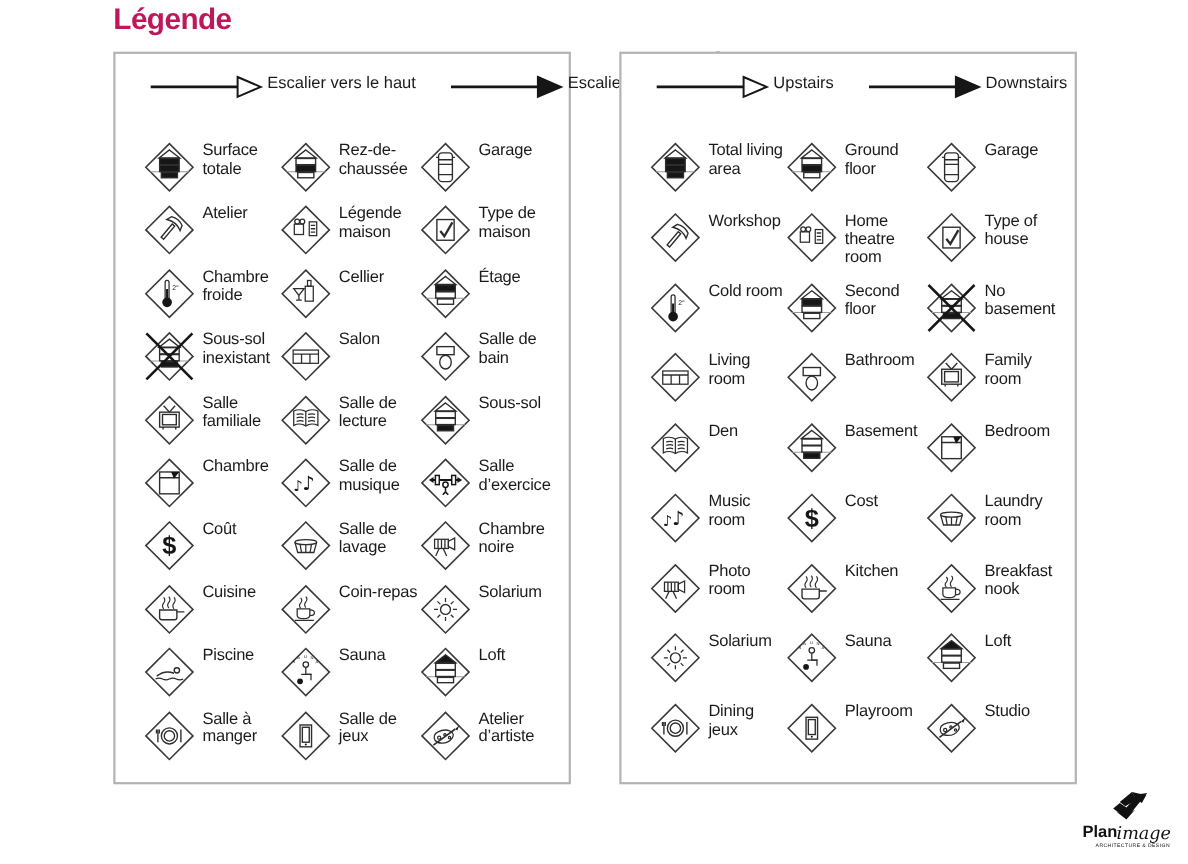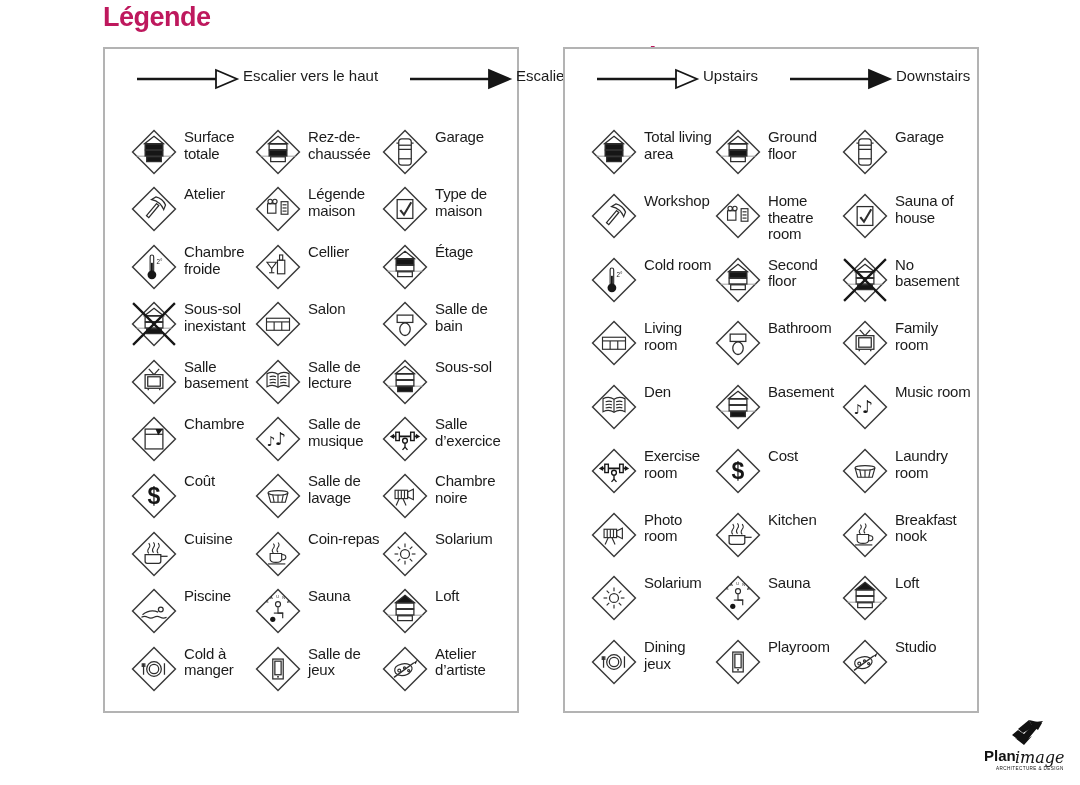--- a/index.html
+++ b/index.html
@@ -199,21 +199,21 @@
             <polygon points="22,1.5 42.5,22 22,42.5 1.5,22" fill="#fff" stroke="#3a3a3a" stroke-width="1.4"></polygon>
             <g stroke="#2d2d2d" fill="none" stroke-width="1.2">
               <rect x="13.5" y="15" width="17" height="13"></rect>
               <rect x="16" y="17" width="12" height="9"></rect>
               <line x1="22" y1="15" x2="17" y2="9.5"></line>
               <line x1="22" y1="15" x2="27" y2="9.5"></line>
               <line x1="16.5" y1="28" x2="16.5" y2="30"></line>
               <line x1="27.5" y1="28" x2="27.5" y2="30"></line>
             </g>
           </svg>
-          <span class="cell-label">Salle basement</span>
+          <span class="cell-label">Salle familiale</span>
         </div>
         <div class="cell">
           <svg viewBox="0 0 44 44" width="46" height="46">
             <polygon points="22,1.5 42.5,22 22,42.5 1.5,22" fill="#fff" stroke="#3a3a3a" stroke-width="1.4"></polygon>
             <g stroke="#2d2d2d" fill="none" stroke-width="1.1">
               <path d="M22,14.5 C19,12.5 14.5,12.5 11.5,14 V26.5 C14.5,25 19,25 22,27 C25,25 29.5,25 32.5,26.5 V14 C29.5,12.5 25,12.5 22,14.5 Z"></path>
               <line x1="22" y1="14.5" x2="22" y2="27"></line>
               <path d="M14,17 c2.5,-0.8 4.5,-0.8 6,0"></path>
               <path d="M14,20 c2.5,-0.8 4.5,-0.8 6,0"></path>
               <path d="M14,23 c2.5,-0.8 4.5,-0.8 6,0"></path>
@@ -399,21 +399,21 @@
             <polygon points="22,1.5 42.5,22 22,42.5 1.5,22" fill="#fff" stroke="#3a3a3a" stroke-width="1.4"></polygon>
             <g stroke="#2d2d2d" fill="none" stroke-width="1.2">
               <circle cx="22" cy="22" r="7"></circle>
               <circle cx="22" cy="22" r="4.5"></circle>
               <line x1="12" y1="16.5" x2="12" y2="27.5"></line>
               <line x1="10.8" y1="16.5" x2="10.8" y2="20"></line>
               <line x1="13.2" y1="16.5" x2="13.2" y2="20"></line>
               <line x1="32" y1="16.5" x2="32" y2="27.5"></line>
             </g>
           </svg>
-          <span class="cell-label">Cold à manger</span>
+          <span class="cell-label">Salle à manger</span>
         </div>
         <div class="cell">
           <svg viewBox="0 0 44 44" width="46" height="46">
             <polygon points="22,1.5 42.5,22 22,42.5 1.5,22" fill="#fff" stroke="#3a3a3a" stroke-width="1.4"></polygon>
             <g stroke="#2d2d2d" fill="none" stroke-width="1.2">
               <rect x="17" y="12.5" width="10" height="19"></rect>
               <rect x="19" y="14.5" width="6" height="13"></rect>
               <circle cx="22" cy="29.5" r="0.9" fill="#161616" stroke="none"></circle>
             </g>
           </svg>
@@ -517,21 +517,21 @@
             </g>
           </svg>
           <span class="cell-label">Home theatre room</span>
         </div>
         <div class="cell">
           <svg viewBox="0 0 44 44" width="46" height="46">
             <polygon points="22,1.5 42.5,22 22,42.5 1.5,22" fill="#fff" stroke="#3a3a3a" stroke-width="1.4"></polygon>
             <rect x="14.5" y="13" width="15" height="18" fill="none" stroke="#2d2d2d" stroke-width="1.2"></rect>
             <path d="M17.5,23 l3.5,4.5 l7,-12" fill="none" stroke="#2d2d2d" stroke-width="2"></path>
           </svg>
-          <span class="cell-label">Sauna of house</span>
+          <span class="cell-label">Type of house</span>
         </div>
         <div class="cell">
           <svg viewBox="0 0 44 44" width="46" height="46">
             <polygon points="22,1.5 42.5,22 22,42.5 1.5,22" fill="#fff" stroke="#3a3a3a" stroke-width="1.4"></polygon>
             <rect x="18.3" y="10.5" width="3.4" height="16.5" rx="1.7" fill="none" stroke="#2d2d2d" stroke-width="1.1"></rect>
             <line x1="20" y1="18" x2="20" y2="26" stroke="#161616" stroke-width="1.8"></line>
             <circle cx="20" cy="29.5" r="4.2" fill="#161616"></circle>
             <text x="24.5" y="19" font-size="6" fill="#161616" font-family="Liberation Sans, sans-serif">2°</text>
           </svg>
           <span class="cell-label">Cold room</span>
@@ -627,41 +627,35 @@
               <rect x="13.5" y="14.4" width="17" height="5.4" fill="none"></rect>
               <rect x="13.5" y="20.4" width="17" height="5.4" fill="none"></rect>
               <rect x="15" y="26.6" width="14" height="4.6" fill="#161616"></rect>
             </g>
           </svg>
           <span class="cell-label">Basement</span>
         </div>
         <div class="cell">
           <svg viewBox="0 0 44 44" width="46" height="46">
             <polygon points="22,1.5 42.5,22 22,42.5 1.5,22" fill="#fff" stroke="#3a3a3a" stroke-width="1.4"></polygon>
+            <g stroke="#2d2d2d" fill="none" stroke-width="1.2">
+              <rect x="13.5" y="12.5" width="17" height="19"></rect>
+              <line x1="13.5" y1="17.5" x2="30.5" y2="17.5"></line>
+              <polygon points="23.5,12.5 30.5,12.5 26,18.5" fill="#161616" stroke="none"></polygon>
+            </g>
+          </svg>
+          <span class="cell-label">Bedroom</span>
+        </div>
+        <div class="cell">
+          <svg viewBox="0 0 44 44" width="46" height="46">
+            <polygon points="22,1.5 42.5,22 22,42.5 1.5,22" fill="#fff" stroke="#3a3a3a" stroke-width="1.4"></polygon>
             <text x="11" y="29" font-size="13" fill="#161616" font-family="DejaVu Sans, sans-serif">♪</text>
             <text x="19" y="28" font-size="17" fill="#161616" font-family="DejaVu Sans, sans-serif">♪</text>
           </svg>
           <span class="cell-label">Music room</span>
-        </div>
-        <div class="cell">
-          <svg viewBox="0 0 44 44" width="46" height="46">
-            <polygon points="22,1.5 42.5,22 22,42.5 1.5,22" fill="#fff" stroke="#3a3a3a" stroke-width="1.4"></polygon>
-            <g stroke="#161616" fill="#fff" stroke-width="1.3">
-              <line x1="11" y1="19.5" x2="33" y2="19.5" stroke-width="1.7"></line>
-              <rect x="13.2" y="15.5" width="3.4" height="8"></rect>
-              <rect x="27.4" y="15.5" width="3.4" height="8"></rect>
-              <circle cx="22" cy="23.6" r="2.3" fill="none"></circle>
-              <line x1="22" y1="25.9" x2="22" y2="29.8"></line>
-              <line x1="19.6" y1="32.4" x2="22" y2="29.8"></line>
-              <line x1="24.4" y1="32.4" x2="22" y2="29.8"></line>
-              <polygon points="7.5,19.5 11.6,16.9 11.6,22.1" stroke="none" fill="#161616"></polygon>
-              <polygon points="36.5,19.5 32.4,16.9 32.4,22.1" stroke="none" fill="#161616"></polygon>
-            </g>
-          </svg>
-          <span class="cell-label">Exercise room</span>
         </div>
         <div class="cell">
           <svg viewBox="0 0 44 44" width="46" height="46">
             <polygon points="22,1.5 42.5,22 22,42.5 1.5,22" fill="#fff" stroke="#3a3a3a" stroke-width="1.4"></polygon>
             <text x="22" y="29.5" font-size="22" font-weight="bold" text-anchor="middle" fill="#161616" font-family="Liberation Sans, sans-serif">$</text>
           </svg>
           <span class="cell-label">Cost</span>
         </div>
         <div class="cell">
           <svg viewBox="0 0 44 44" width="46" height="46">

